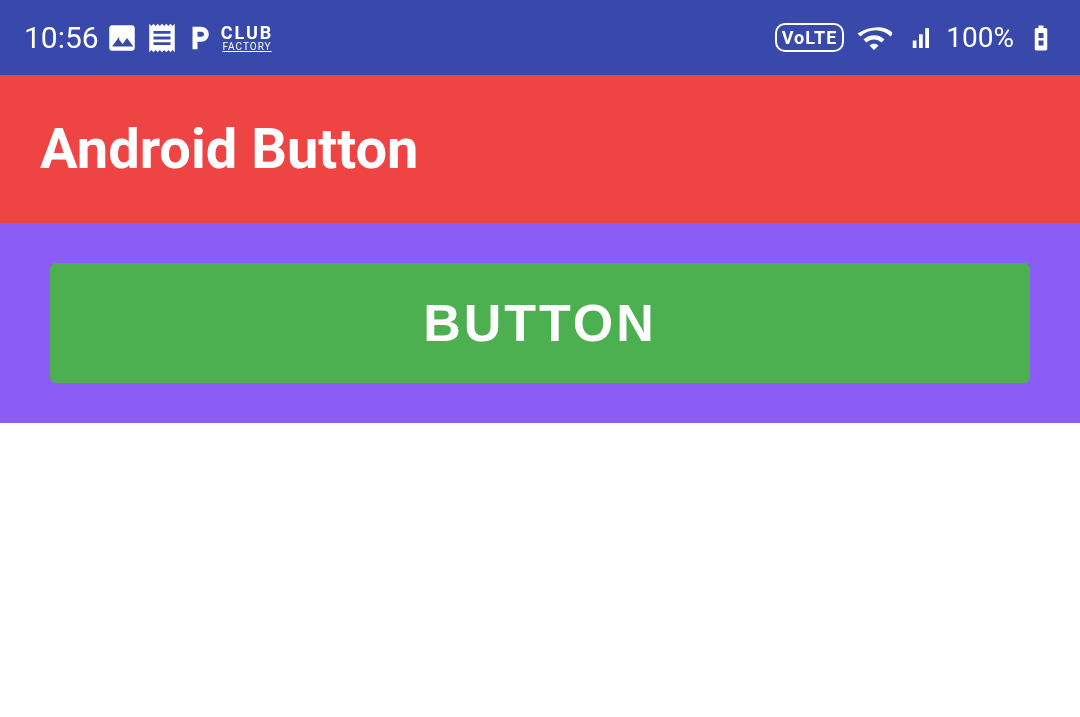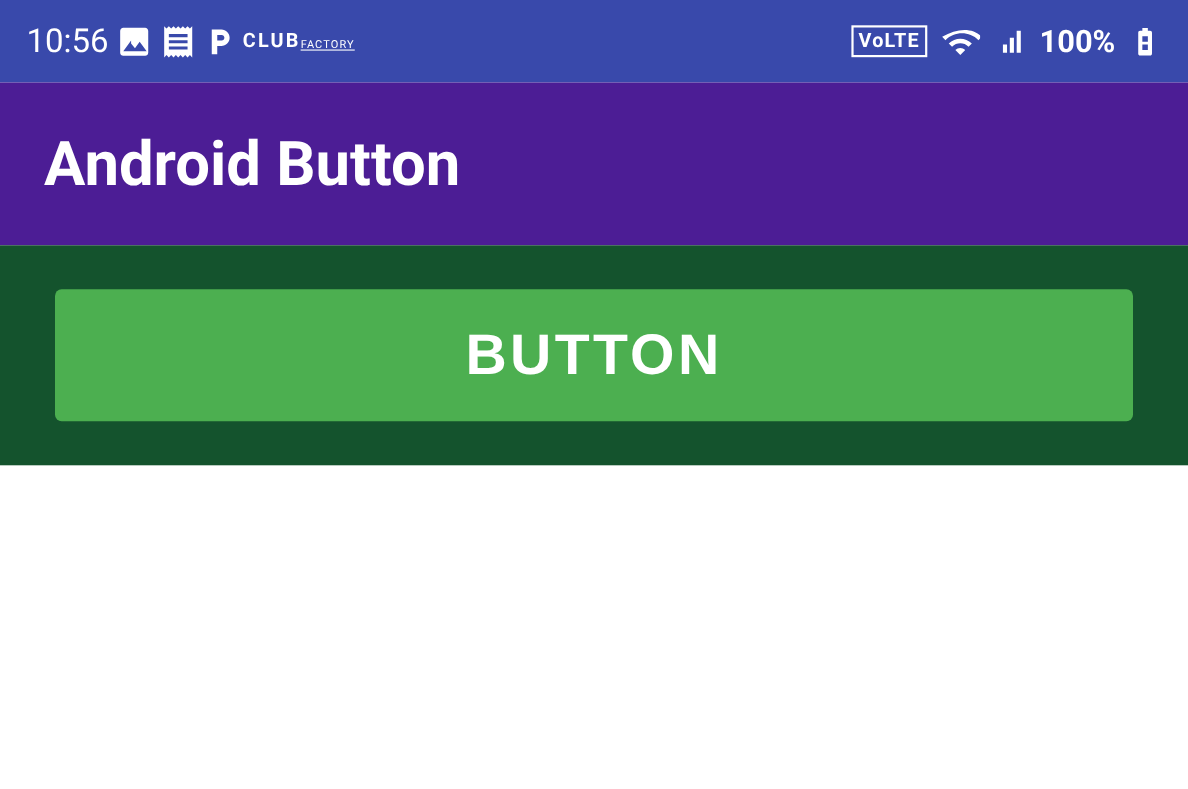--- a/index.html
+++ b/index.html
@@ -48,55 +48,55 @@
     }
 
     .status-bar-right {
       display: flex;
       align-items: center;
       gap: 12px;
     }
 
     .volte-badge {
       border: 2px solid white;
-      border-radius: 0;
+      border-radius: 10px;
       padding: 2px 5px;
       font-size: 18px;
       font-weight: 700;
       letter-spacing: 1px;
       color: white;
     }
 
     .battery-percent {
       font-size: 28px;
-      font-weight: 700;
+      font-weight: 400;
       color: white;
     }
 
     
     .app-bar {
       width: 100%;
       height: 148px;
-      background-color: #4c1d95;
+      background-color: #ef4444;
       display: flex;
       align-items: center;
       padding: 0 40px;
     }
 
     .app-title {
       font-size: 56px;
       font-weight: 700;
       color: white;
     }
 
     
     .content {
       width: 100%;
       padding: 40px 50px;
-      background: #14532d;
+      background: #8b5cf6;
     }
 
     .main-button {
       width: 100%;
       height: 120px;
       background-color: #4caf50;
       border: none;
       border-radius: 6px;
       color: white;
       font-size: 52px;
@@ -108,21 +108,22 @@
       justify-content: center;
     }
 
     
     svg {
       fill: white;
     }
 
     .club-text {
       display: flex;
-      align-items: flex-end;
+      flex-direction: column;
+      align-items: center;
       line-height: 1;
     }
 
     .club-text .club-main {
       font-size: 18px;
       font-weight: 700;
       letter-spacing: 2px;
     }
 
     .club-text .club-sub {

